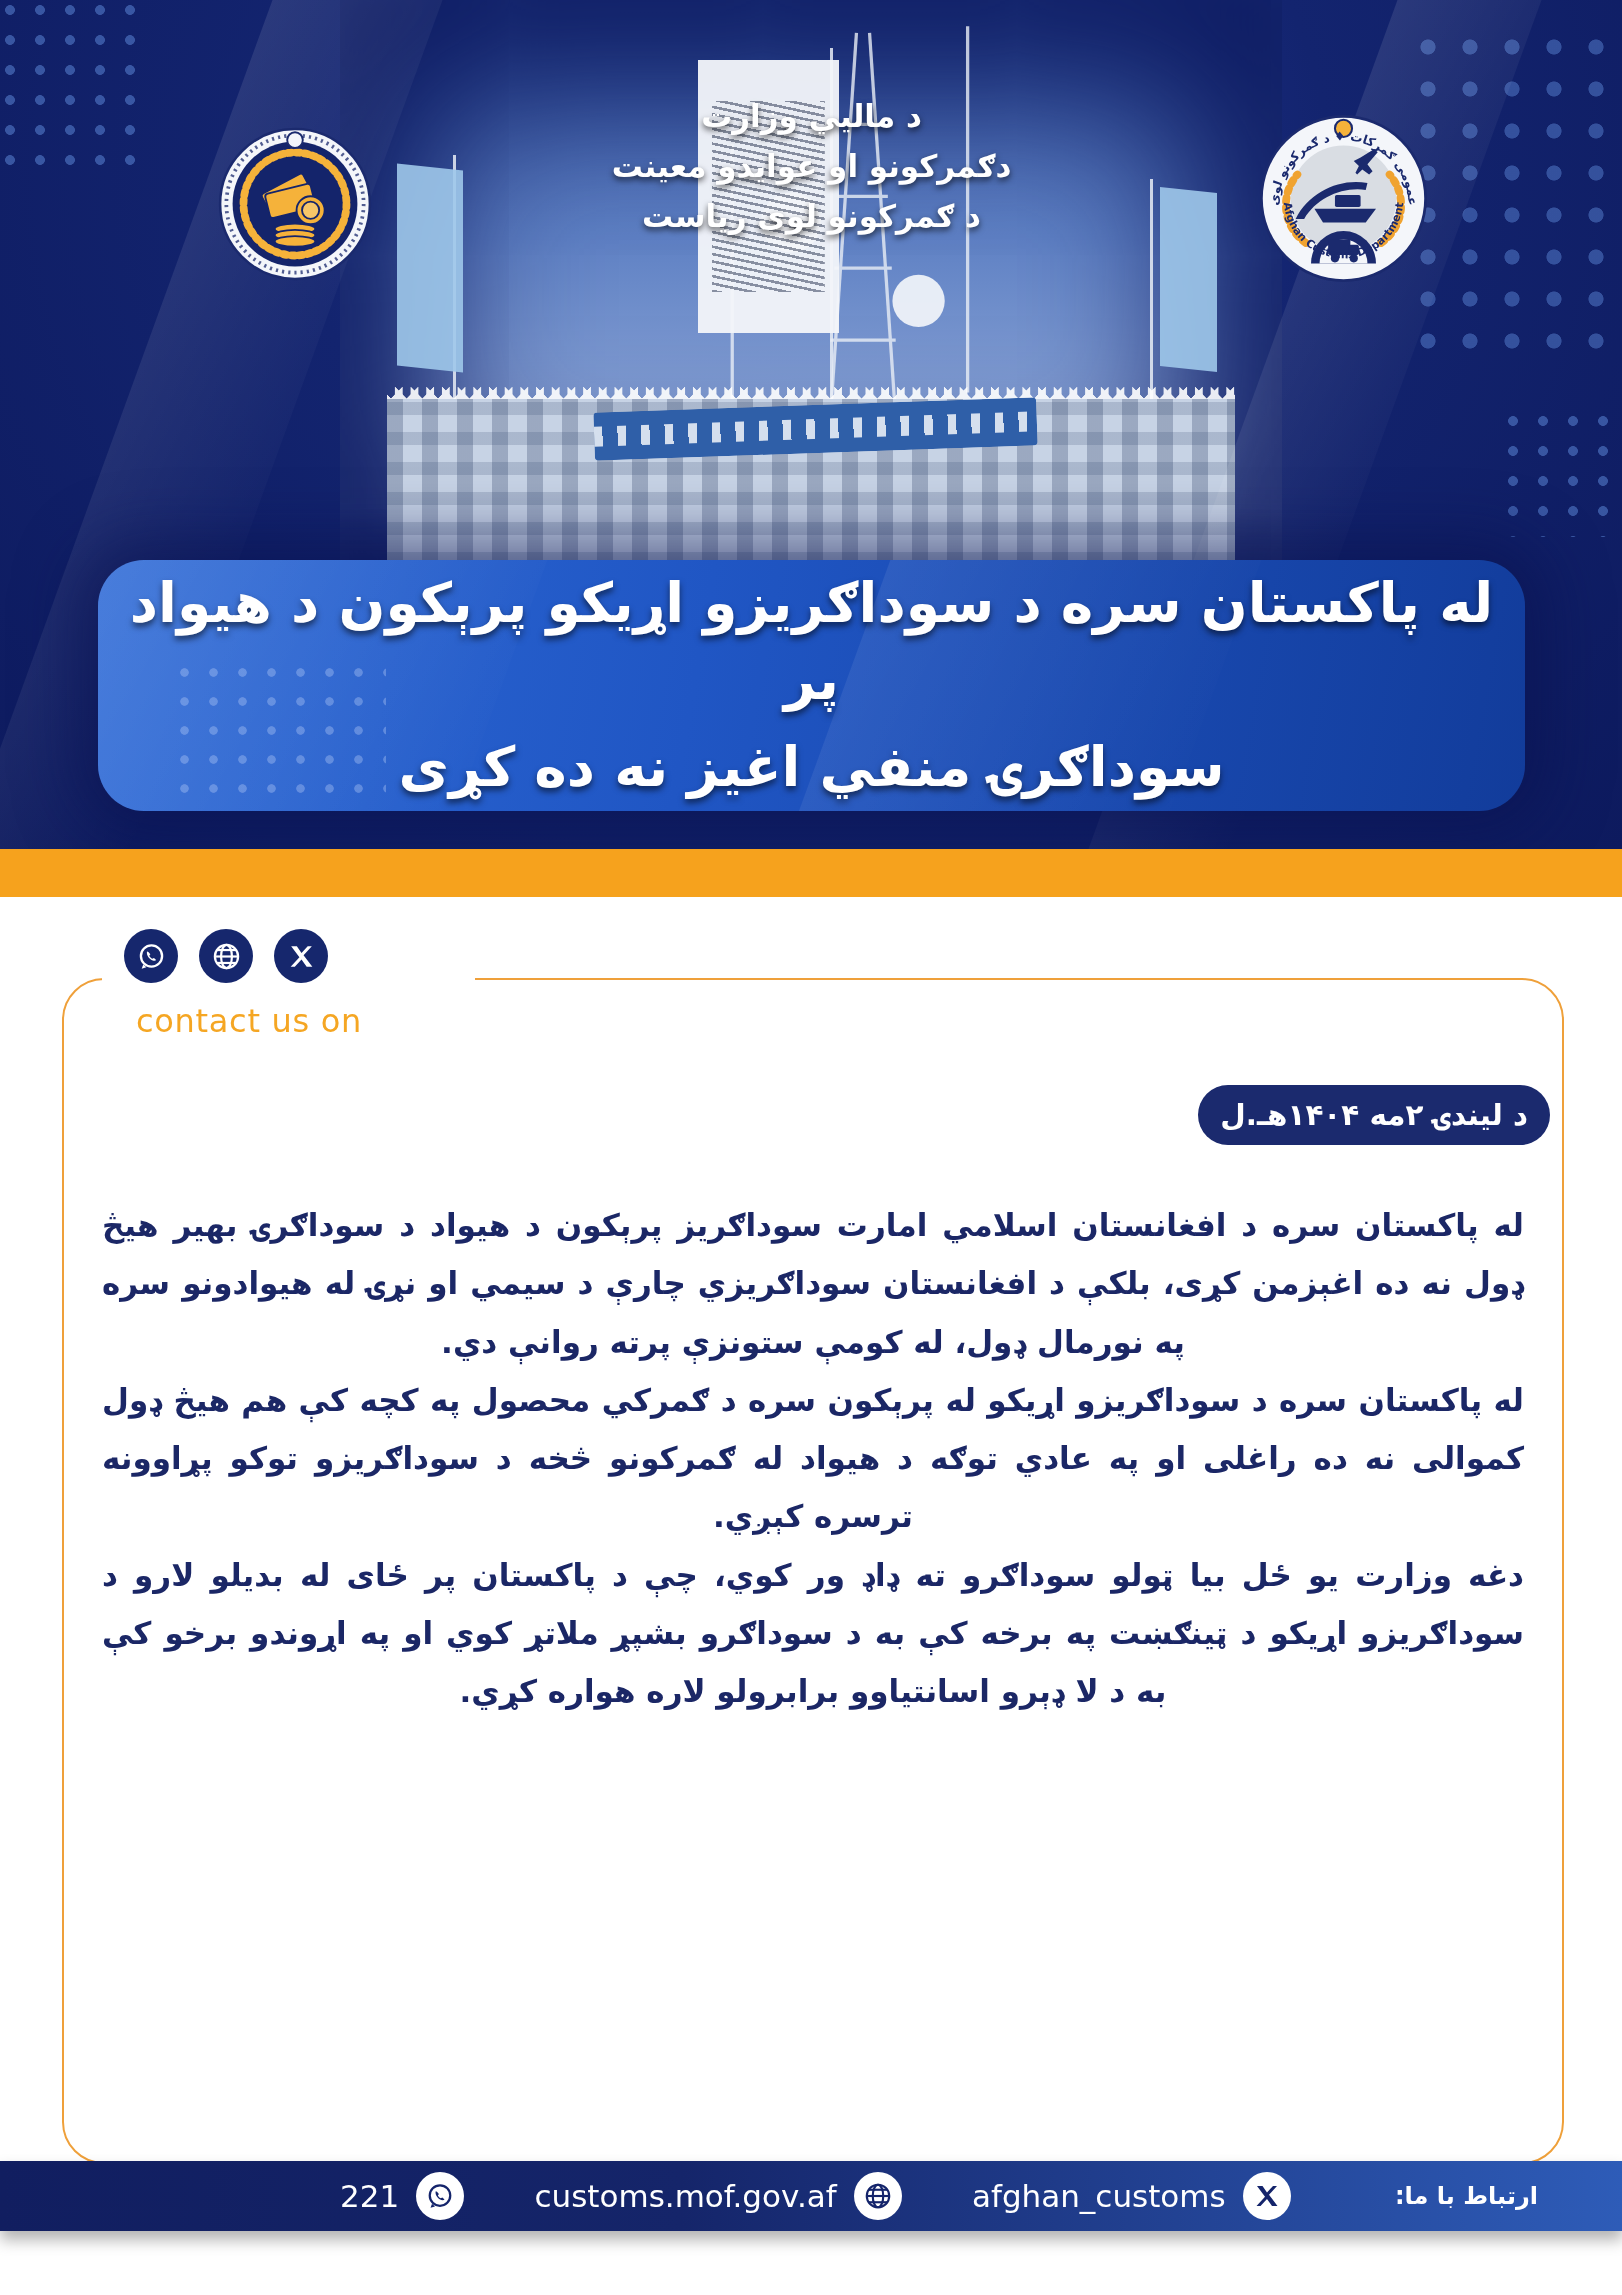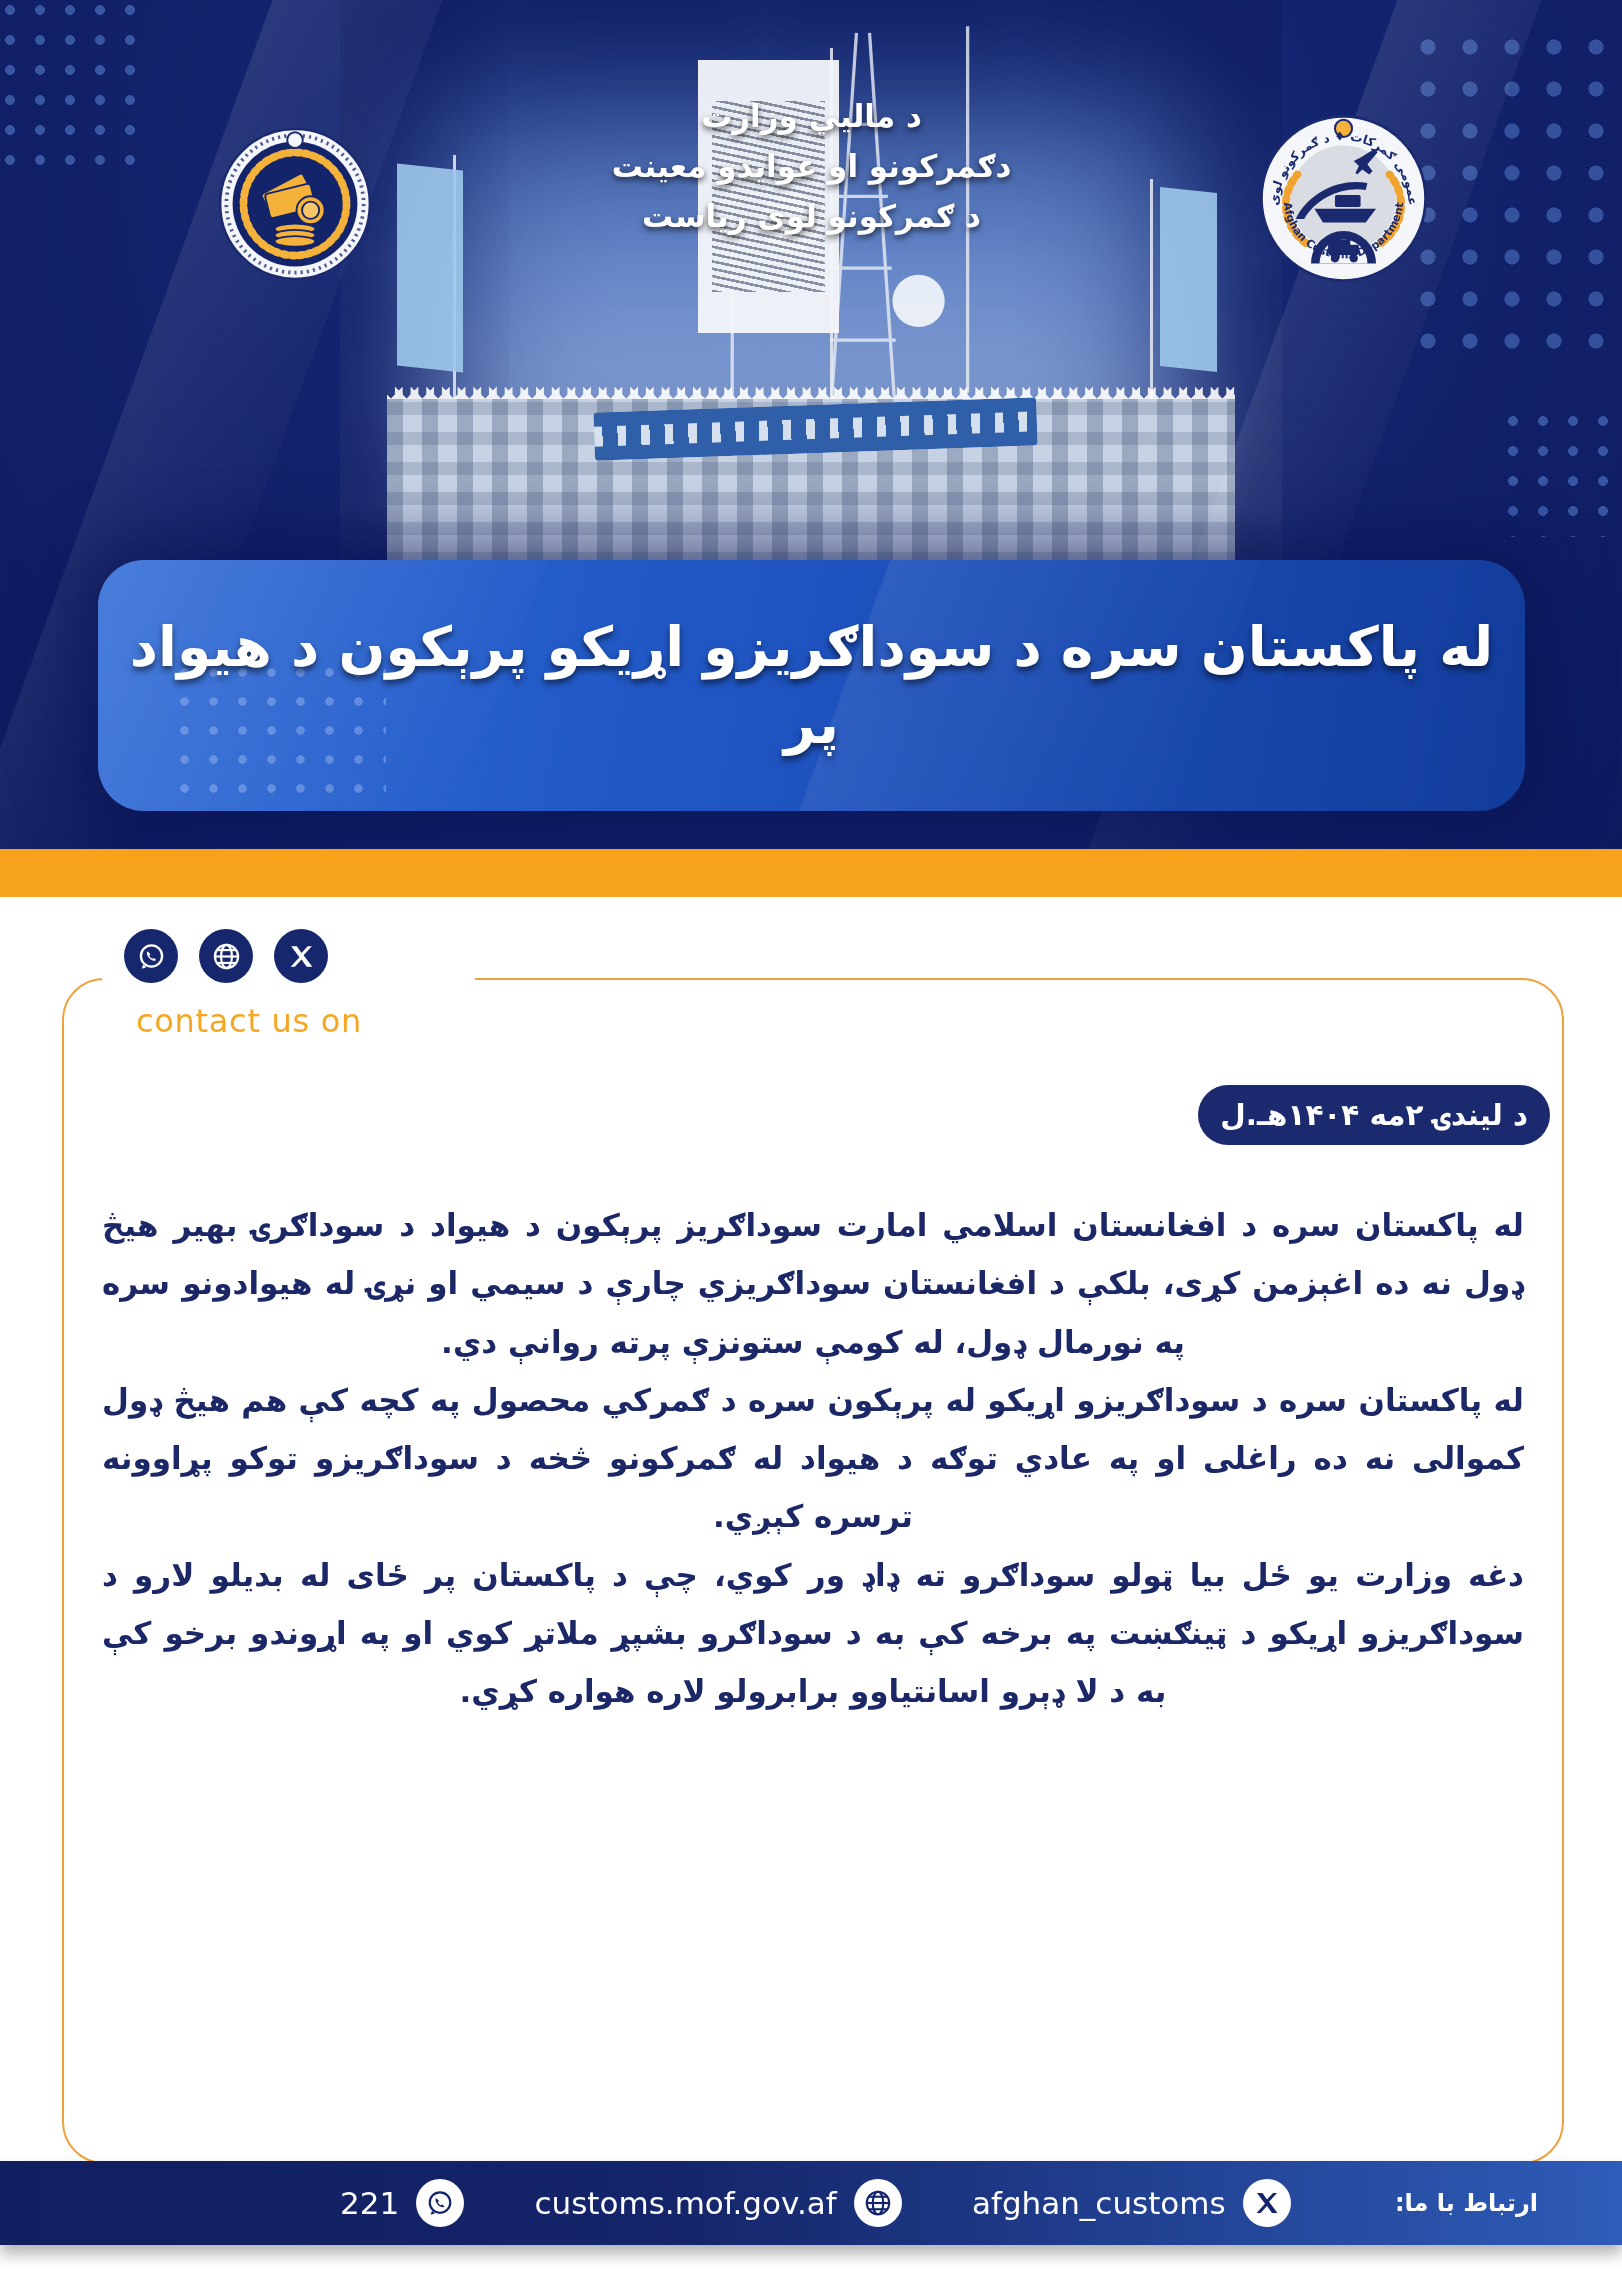--- a/index.html
+++ b/index.html
@@ -68,21 +68,21 @@
   .date-badge{position:absolute;right:11.8px;top:105px;min-width:243px;height:60px;background:#1B2A6E;border-radius:30px;
         color:#ffffff;font-weight:bold;font-size:29.4px;display:flex;align-items:center;justify-content:center;
         direction:rtl;padding:12px 22px;box-sizing:border-box;}
 
   .article{position:absolute;left:38px;right:38px;top:216px;bottom:39px;direction:rtl;
         color:#1B2766;font-weight:bold;font-size:31px;line-height:1.88;
         text-align:justify;text-align-last:center;}
   .article p{margin:0;}
 
   
-  .footer{position:absolute;left:0;top:2161px;width:1623px;height:84px;
+  .footer{position:absolute;left:0;top:2161px;width:1623px;height:70px;
         background:linear-gradient(90deg,#111E60 0%,#15256a 42%,#2E5CB8 100%);
         display:flex;align-items:center;justify-content:space-between;
         box-sizing:border-box;padding-left:340px;padding-right:85px;
         box-shadow:0 9.2px 14.4px rgba(0,0,0,.30);color:#ffffff;}
   .f-item{display:flex;align-items:center;gap:17px;font-size:31px;}
   .f-circle{width:48px;height:48px;border-radius:50%;background:#ffffff;display:flex;align-items:center;justify-content:center;}
   .f-circle svg{width:30px;height:30px;}
   .f-label{font-weight:bold;font-size:24px;direction:rtl;margin-left:34px;}
 </style>
 </head>
@@ -184,20 +184,21 @@
         </text>
       </svg>
     </div>
 
     <div class="panel">
       <div class="streak1"></div>
       <div class="streak2"></div>
       <div class="panel-dots"></div>
       <div class="headline">
         <div>له پاکستان سره د سوداګریزو اړیکو پرېکون د هیواد پر</div>
+        <div>سوداګرۍ منفي اغیز نه ده کړی</div>
       </div>
     </div>
   </div>
 
   <div class="stripe"></div>
 
   <div class="card">
     <div class="notch"></div>
 
     <div class="socials">

